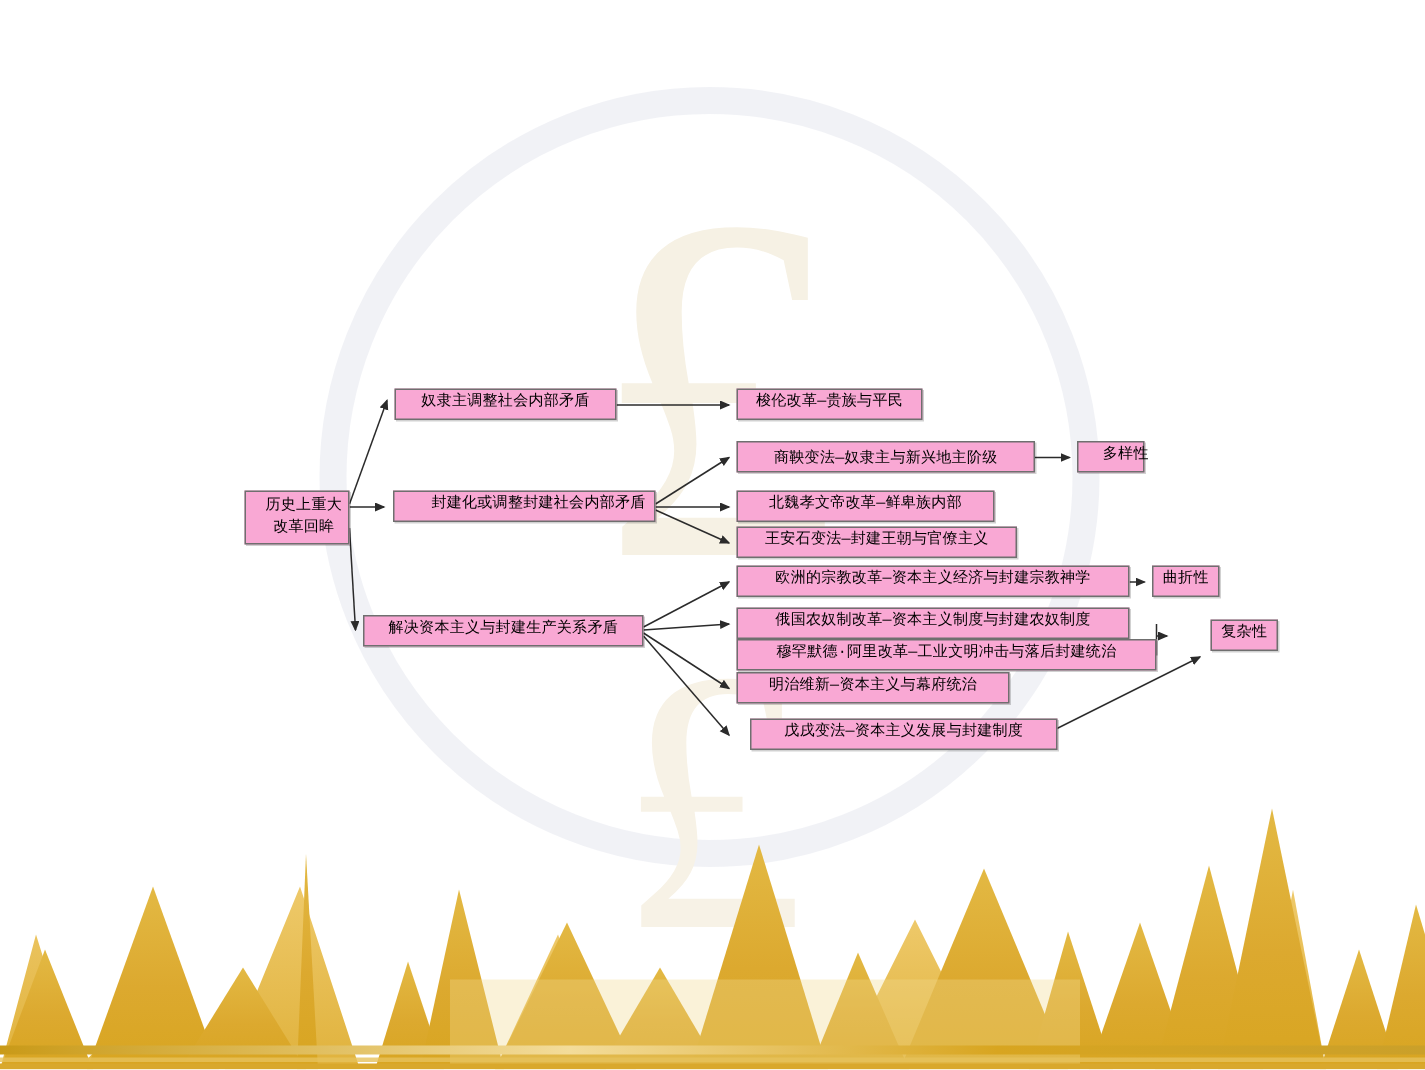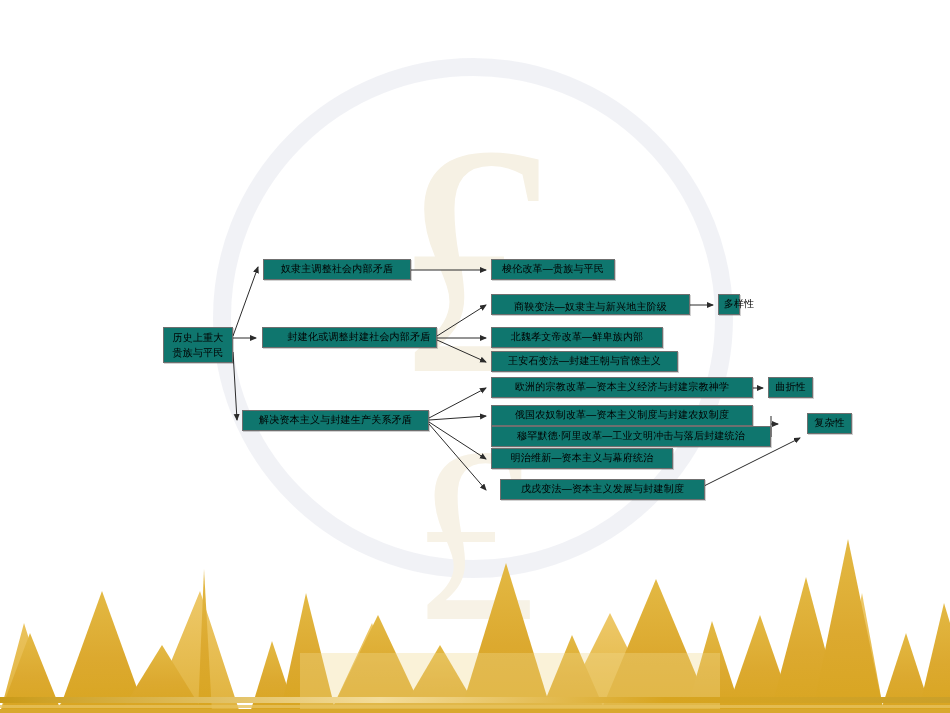--- a/index.html
+++ b/index.html
@@ -114,37 +114,38 @@
   
   #diagram {
     position: absolute;
     left: 0; top: 0;
     width: 950px; height: 713px;
   }
   .node {
     position: absolute;
     box-sizing: border-box;
     border: 1px solid #6f6f6f;
-    background: #0f766e;
+    background: #f9a8d4;
     color: #000000;
-    font-family: Liberation Sans, sans-serif;
+    font-family: Liberation Mono, monospace;
     font-size: 10px;
     line-height: 1.45;
     display: flex;
     align-items: center;
     justify-content: center;
     text-align: center;
     white-space: nowrap;
     letter-spacing: .2px;
     box-shadow: 1px 1px 0 rgba(0,0,0,.18);
   }
   .node.root {
     white-space: normal;
     line-height: 1.5;
     padding: 2px 4px;
+    justify-content: flex-end;
   }
   .node .lbl { display: block; }
 
   svg.links {
     position: absolute;
     left: 0; top: 0;
     width: 950px; height: 713px;
     overflow: visible;
   }
 </style>
@@ -233,21 +234,21 @@
           <path d="M 690 305 L 713 305" marker-end="url(#arw)"></path>
           <path d="M 753 388 L 763 388" marker-end="url(#arw)"></path>
           <path d="M 771 416 L 771 437 M 771 424 L 778 424" marker-end="url(#arw)"></path>
           <path d="M 696 490 L 800 438" marker-end="url(#arw)"></path>
         </g>
     </svg>
     <div id="node-layer">
         <div class="node root" style="left: 163px; top: 327px; width: 70px; height: 36px;">
           <div>
             <span class="lbl">历史上重大</span>
-            <span class="lbl">贵族与平民</span>
+            <span class="lbl">改革回眸</span>
           </div>
         </div>
         <div class="node" style="left: 263px; top: 259px; width: 148px; height: 21px;">
           <span class="lbl">奴隶主调整社会内部矛盾</span>
         </div>
         <div class="node" style="left: 262px; top: 327px; width: 175px; height: 21px; padding-left: 19px;">
           <span class="lbl">封建化或调整封建社会内部矛盾</span>
         </div>
         <div class="node" style="left: 242px; top: 410px; width: 187px; height: 21px;">
           <span class="lbl">解决资本主义与封建生产关系矛盾</span>
@@ -272,21 +273,21 @@
         </div>
         <div class="node" style="left: 491px; top: 426px; width: 280px; height: 21px;">
           <span class="lbl">穆罕默德·阿里改革—工业文明冲击与落后封建统治</span>
         </div>
         <div class="node" style="left: 491px; top: 448px; width: 182px; height: 21px;">
           <span class="lbl">明治维新—资本主义与幕府统治</span>
         </div>
         <div class="node" style="left: 500px; top: 479px; width: 205px; height: 21px;">
           <span class="lbl">戊戌变法—资本主义发展与封建制度</span>
         </div>
-        <div class="node" style="left: 718px; top: 294px; width: 22px; height: 21px; padding-left: 20px;">
+        <div class="node" style="left: 718px; top: 294px; width: 45px; height: 21px; padding-left: 20px;">
           <span class="lbl">多样性</span>
         </div>
         <div class="node" style="left: 768px; top: 377px; width: 45px; height: 21px;">
           <span class="lbl">曲折性</span>
         </div>
         <div class="node" style="left: 783px; top: 413px; width: 45px; height: 21px; margin-left: 24px;">
           <span class="lbl">复杂性</span>
         </div>
       </div>
   </div>

